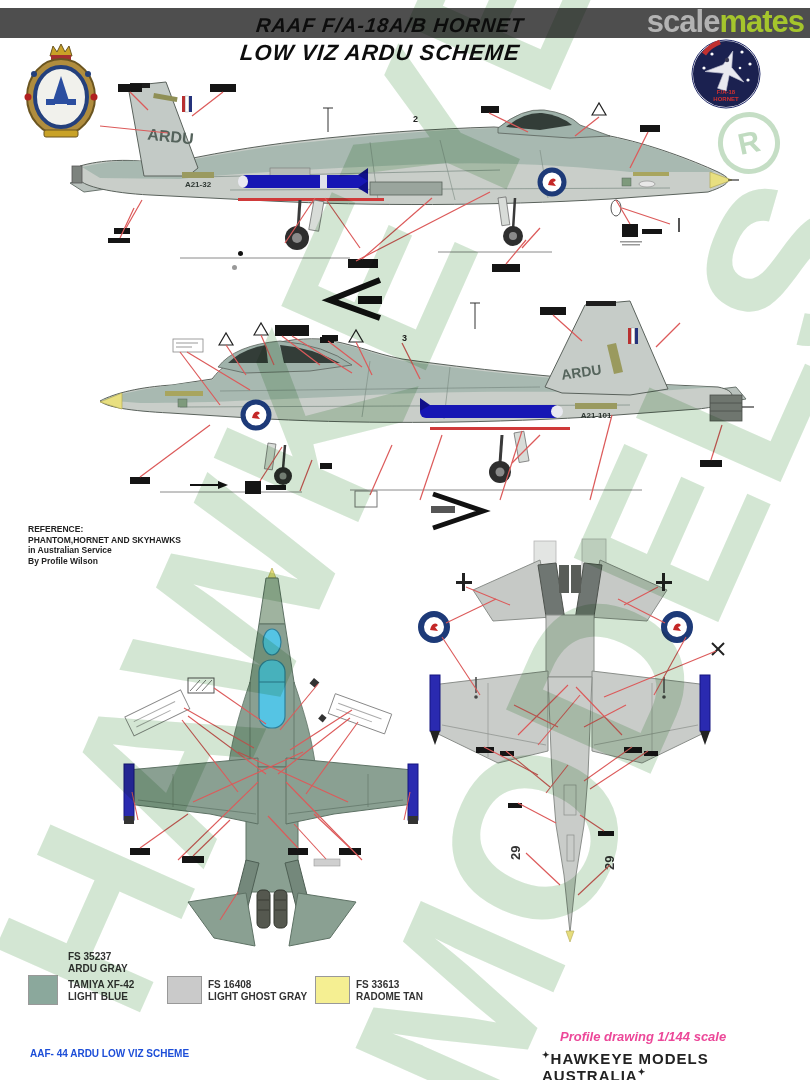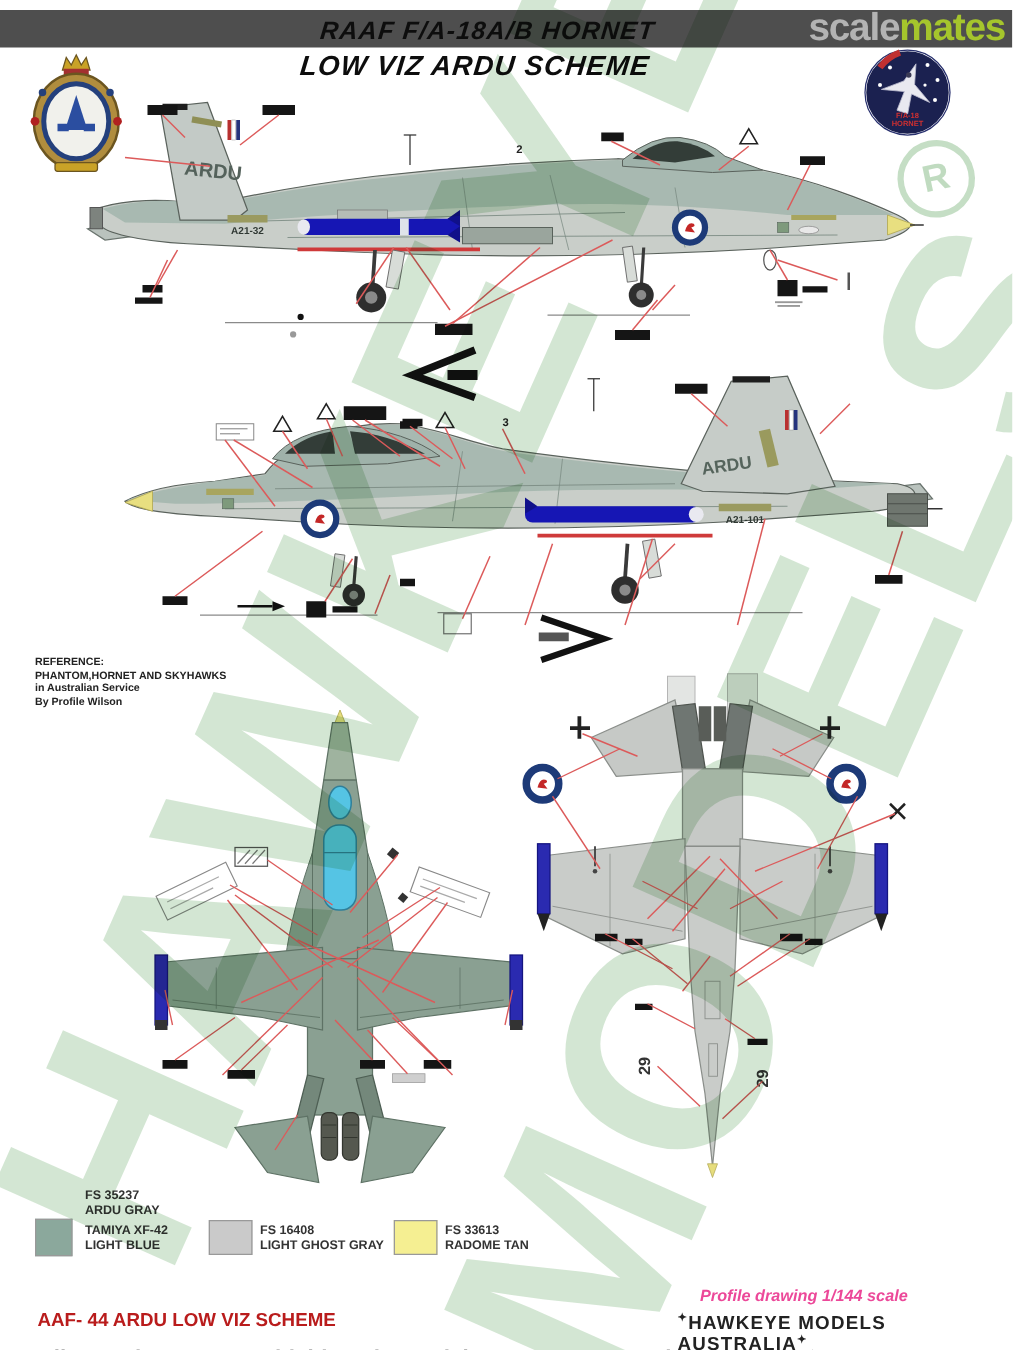--- a/index.html
+++ b/index.html
@@ -41,21 +41,21 @@
   #sw2{left:167px;top:976px;width:33px;height:26px;background:#cacaca;}
   #sw3{left:315px;top:976px;width:33px;height:26px;background:#f5ef92;}
   .swlabel{z-index:2;font-size:10px;font-weight:bold;color:#333;line-height:12px;}
   #sw1-top{left:68px;top:951px;}
   #sw1-side{left:68px;top:979px;}
   #sw2-side{left:208px;top:979px;}
   #sw3-side{left:356px;top:979px;}
 
   
   #copyright{left:30px;top:1077px;font-size:18px;font-weight:bold;color:#111;z-index:2;}
-  #sheet-code{left:30px;top:1048px;font-size:15px;font-weight:bold;color:#b91c1c;z-index:2;}
+  #sheet-code{left:30px;top:1048px;font-size:10px;font-weight:bold;color:#1d4ed8;z-index:2;}
   #scale-note{left:560px;top:1029px;font-size:13px;font-weight:bold;font-style:italic;color:#ec4899;z-index:2;}
   #publisher{left:542px;top:1050px;font-size:15px;font-weight:bold;letter-spacing:1px;color:#222;z-index:2;}
   .star{font-size:9px;position:relative;top:-6px;color:#222;}
   .star.low{top:6px;}
 
   .dot{border-radius:50%;z-index:2;}
 </style>
 </head>
 <body>
 

